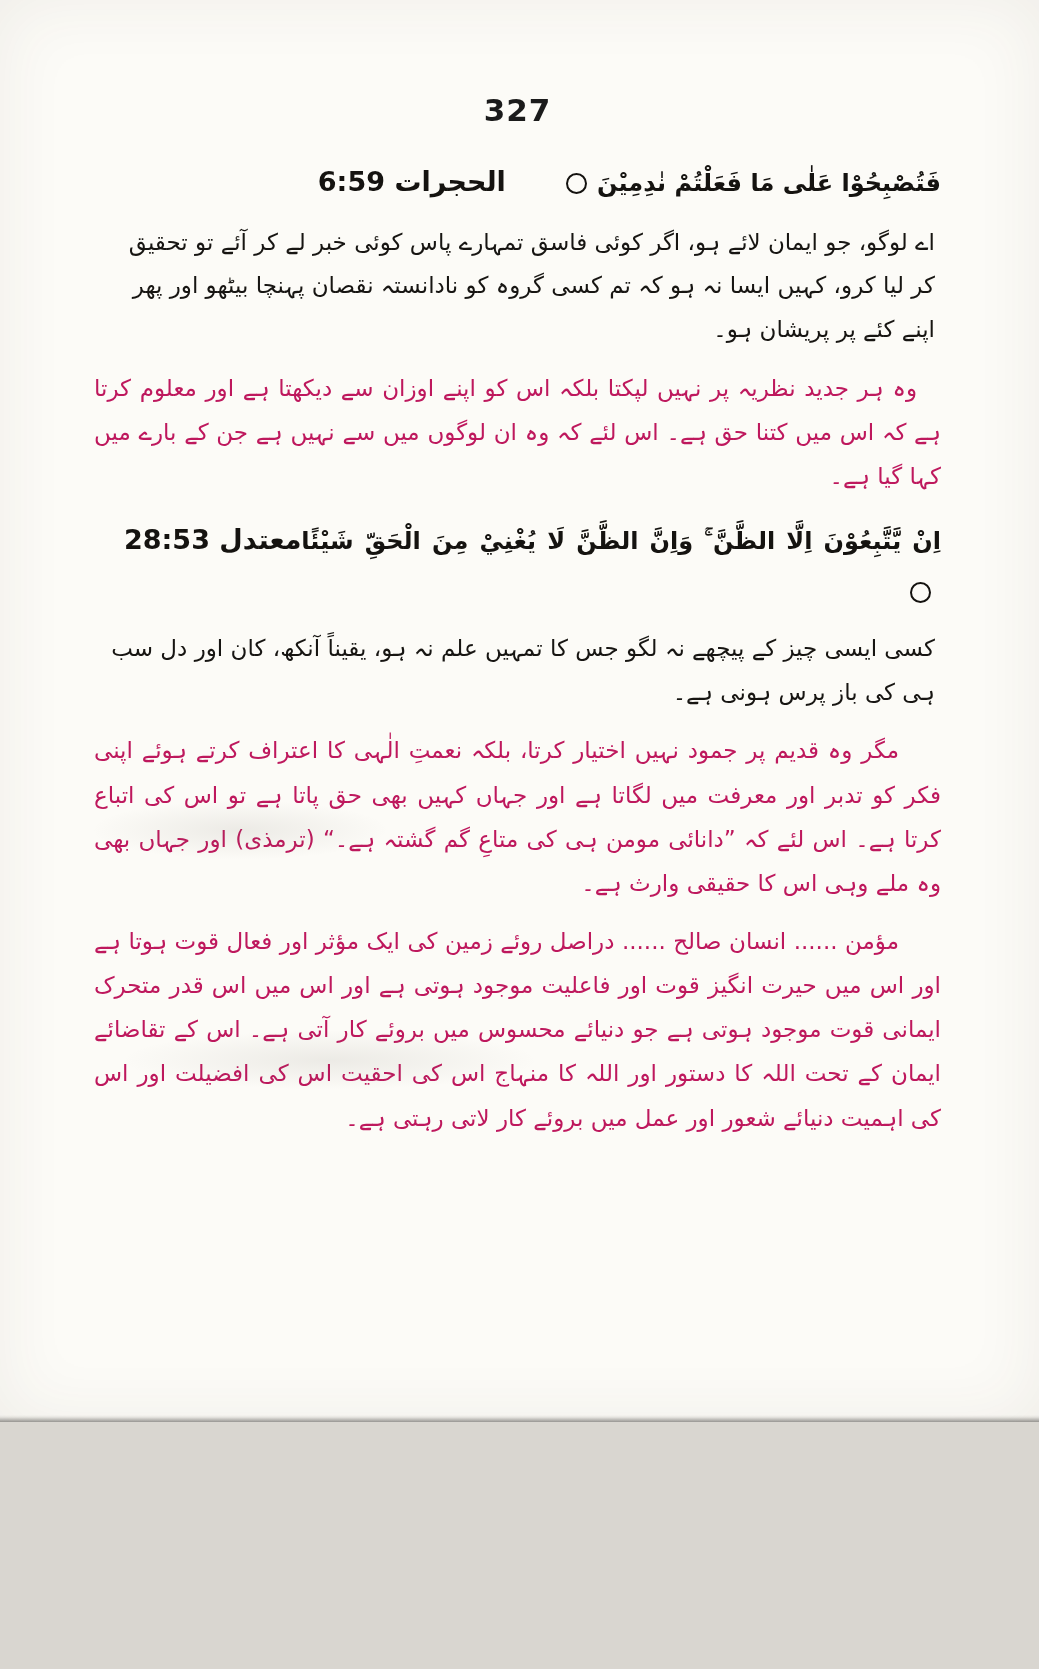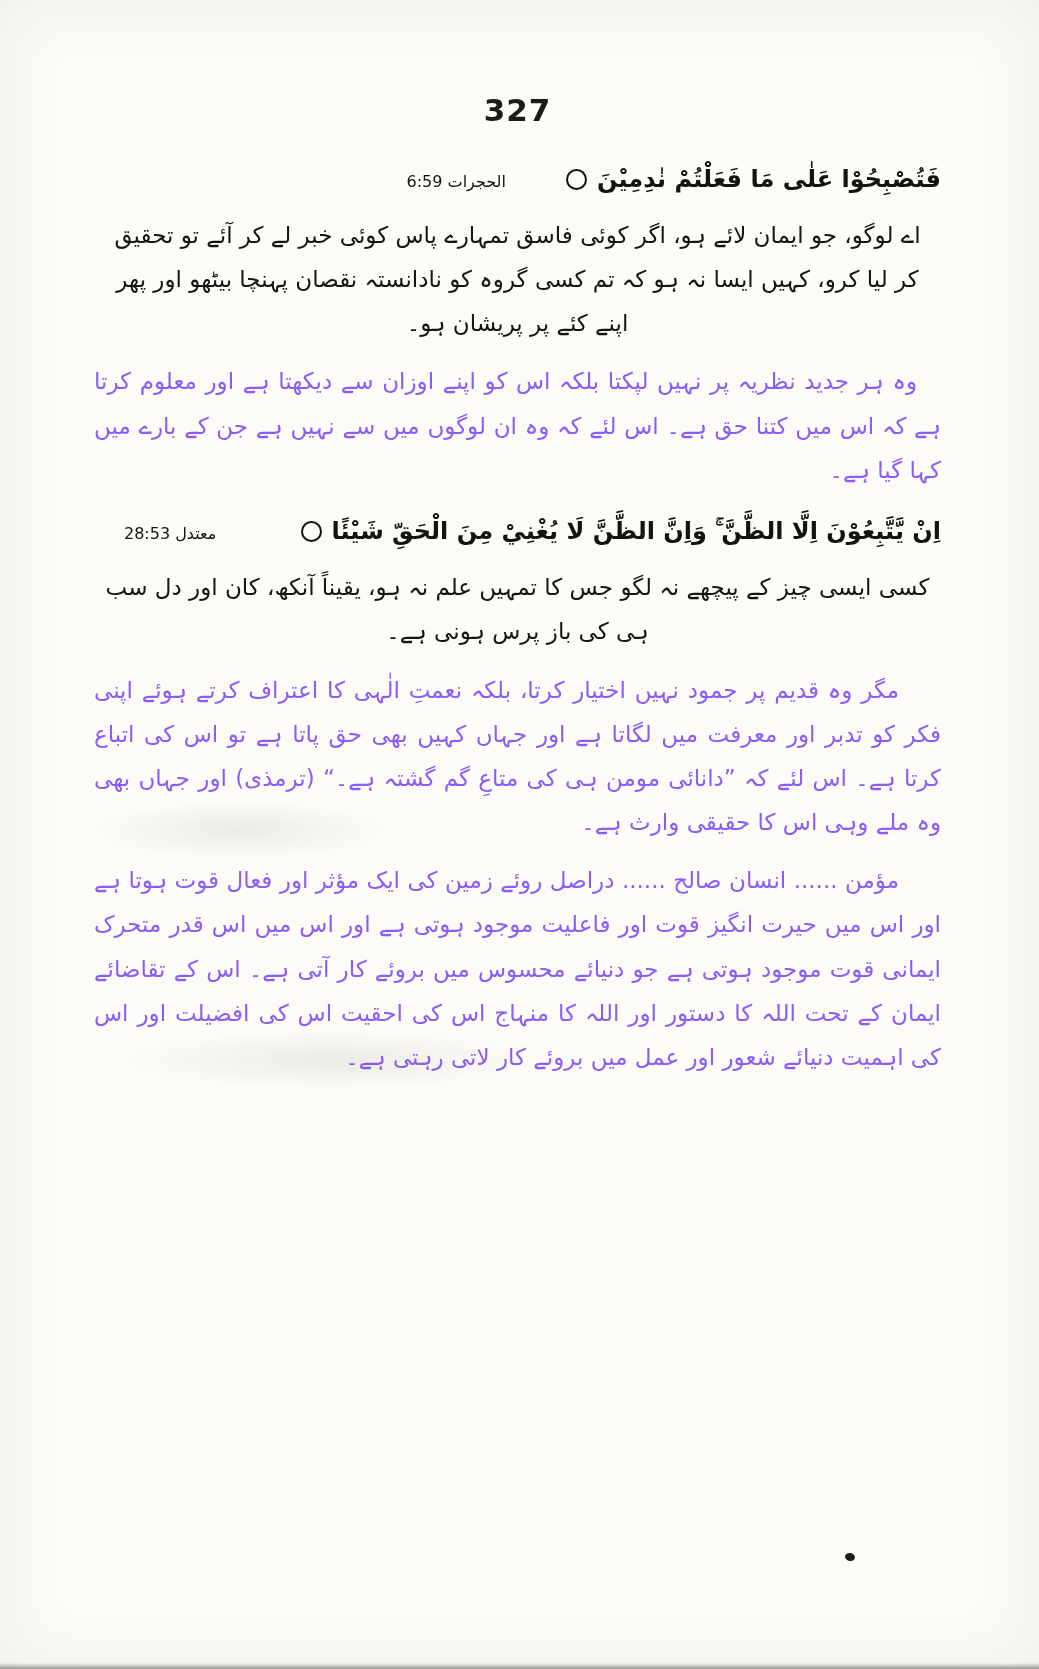--- a/index.html
+++ b/index.html
@@ -1,20 +1,20 @@
 <!DOCTYPE html>
 <html lang="ur"><head>
 <meta charset="utf-8">
 <style>
   * { box-sizing: border-box; }
   html, body { margin: 0; padding: 0; background: #d9d6d0; }
 
   .page {
     width: 1039px;
-    height: 1669px;
+    height: 1422px;
     margin: 0 auto;
     position: relative;
     overflow: hidden;
     background: #fcfbf7;
     padding: 92px 98px 40px 94px;
     direction: rtl;
     font-family: "DejaVu Sans", "Liberation Sans", sans-serif;
     color: #151310;
     box-shadow: inset 0 0 70px rgba(70,60,45,0.07);
   }
@@ -49,41 +49,40 @@
     display: inline-block;
     width: 21px;
     height: 21px;
     border: 2.5px solid #14120f;
     border-radius: 50%;
     vertical-align: -3px;
     margin: 0 10px 0 4px;
   }
 
   .verse-ref {
-    font-size: 16px;
-    font-weight: 400;
+    font-size: 27px;
+    font-weight: 700;
     margin-right: 56px;
     white-space: nowrap;
   }
   .verse-flex .verse-ref { margin-right: 0; margin-left: 30px; }
 
   .translation {
     font-size: 23px;
     line-height: 1.9;
-    text-align: center;
     margin: 2px 6px 14px 6px;
     color: #171512;
   }
 
   .para {
     font-size: 23px;
     line-height: 1.92;
     text-align: justify;
     margin: 8px 0 14px 0;
-    color: #8b5cf6;
+    color: #be185d;
   }
   .indent { text-indent: 42px; }
   .indent-sm { text-indent: 24px; }
 
   .smudge {
     position: absolute;
     pointer-events: none;
     background: radial-gradient(ellipse at center, rgba(95,88,75,0.10), rgba(95,88,75,0) 70%);
   }
 

